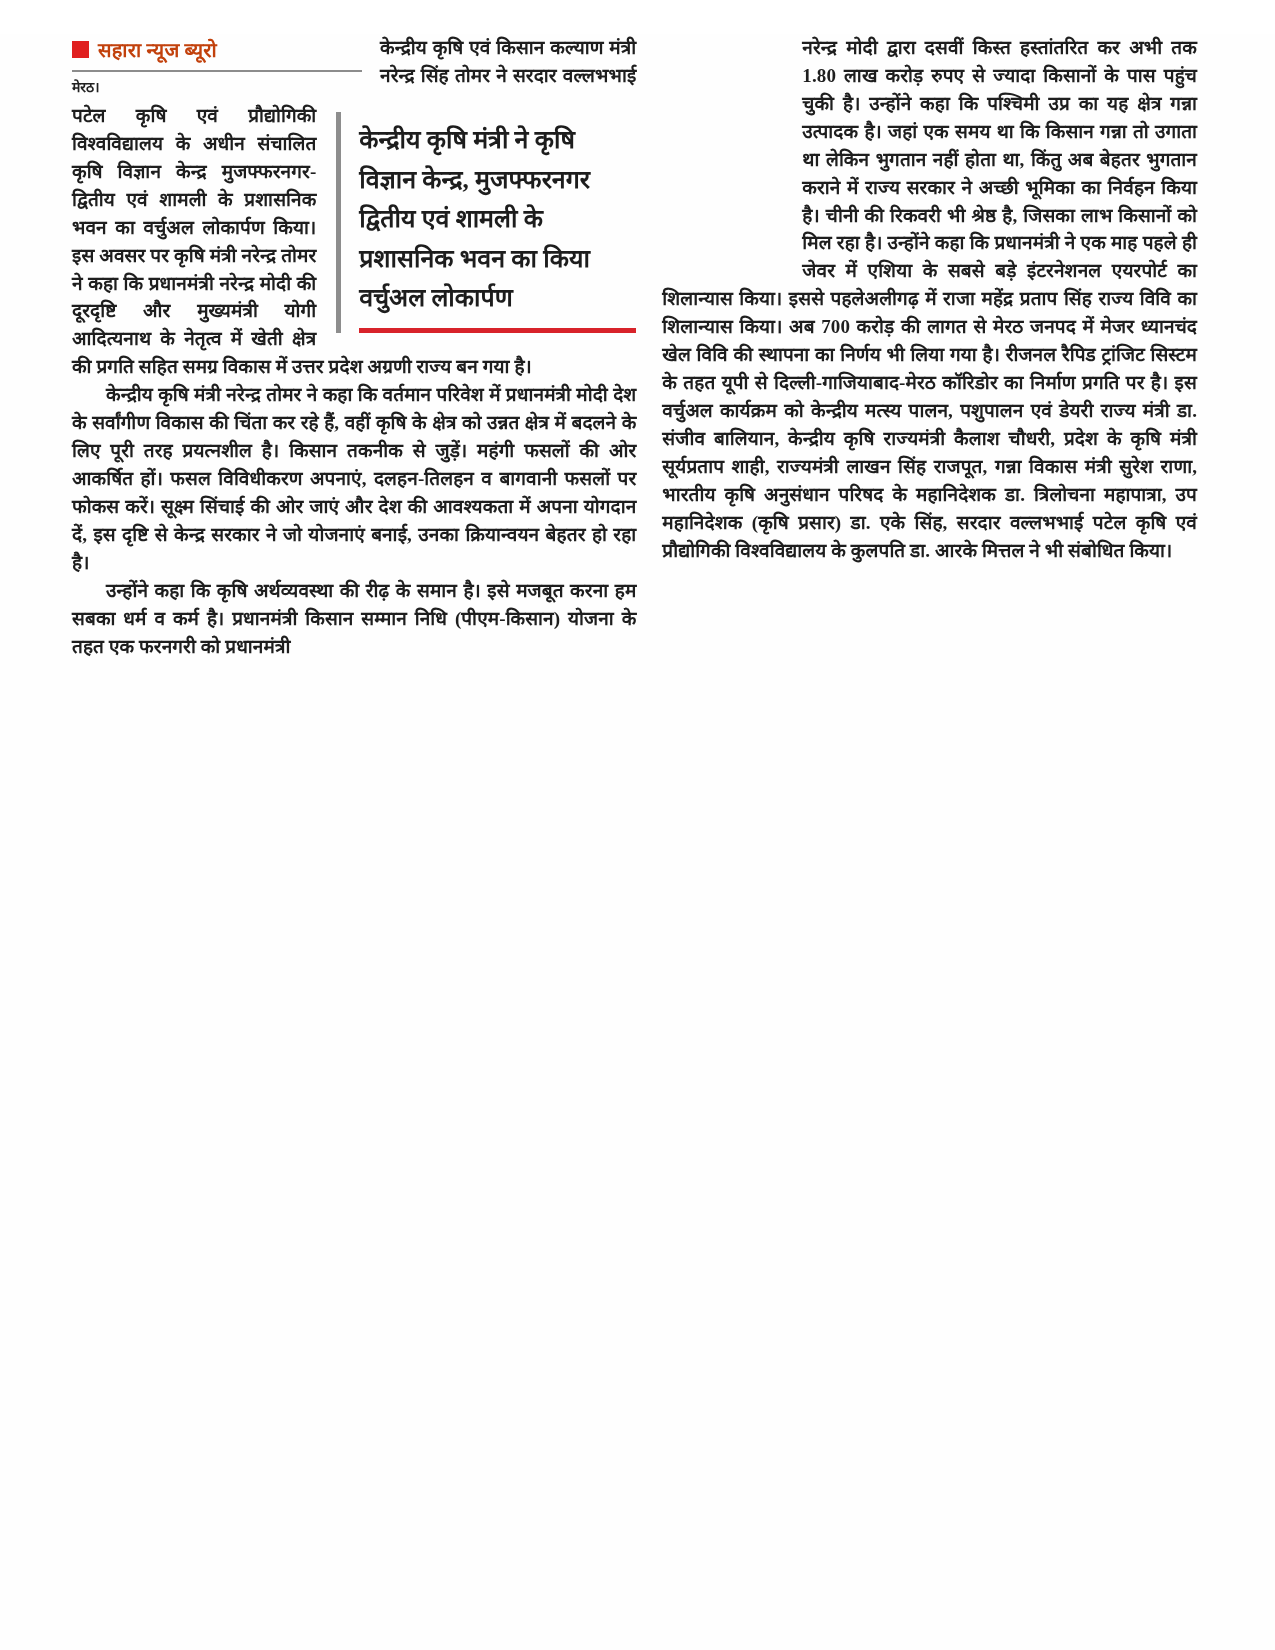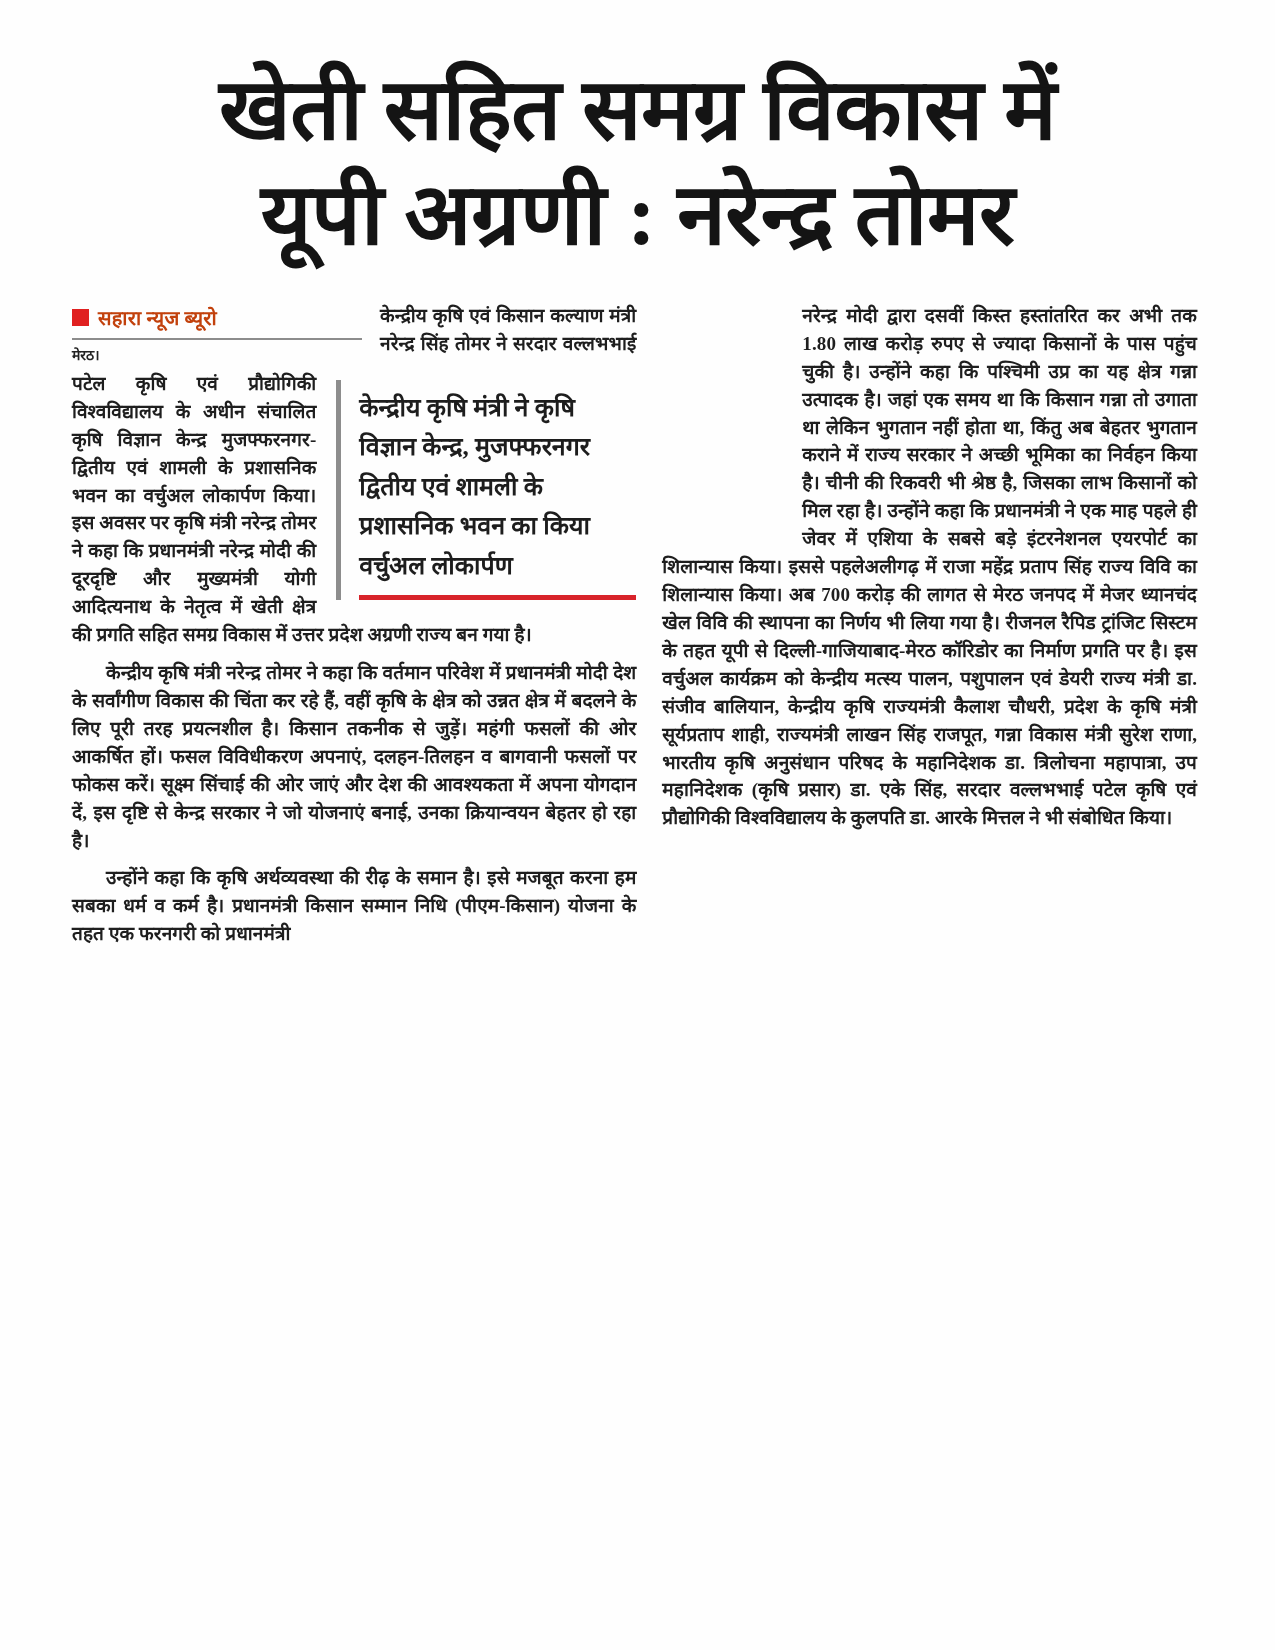--- a/index.html
+++ b/index.html
@@ -99,21 +99,21 @@
     margin: 0;
     font-size: 19px;
     line-height: 1.47;
     text-align: justify;
     text-justify: inter-word;
     color: #1e1e1e;
     font-weight: 600;
     letter-spacing: 0.1px;
   }
   p.body + p.body { text-indent: 34px; }
-  p.body.indent { text-indent: 34px; margin-top: 10px; }
+  p.body.indent { text-indent: 34px; }
 
   
   .pullquote {
     float: right;
     clear: right;
     width: 300px;
     margin: 10px 0 8px 20px;
     padding: 8px 0 0 18px;
     border-left: 5px solid #8d8d8d;
     box-sizing: border-box;
@@ -139,24 +139,20 @@
   }
 
   
   .clear { clear: both; }
 </style>
 </head>
 <body>
 
 <div class="page">
 
-  <div class="headline">
-    <div class="headline-line l1">खेती सहित समग्र विकास में</div>
-    <div class="headline-line l2">यूपी अग्रणी : नरेन्द्र तोमर</div>
-  </div>
 
   <div class="article">
 
     <div class="col col-left">
 
       <div class="byline-box">
         <div class="byline-row">
           <span class="byline-bullet" style="background: rgb(224, 32, 32);"></span>
           <span class="byline-name">सहारा न्यूज ब्यूरो</span>
         </div>

